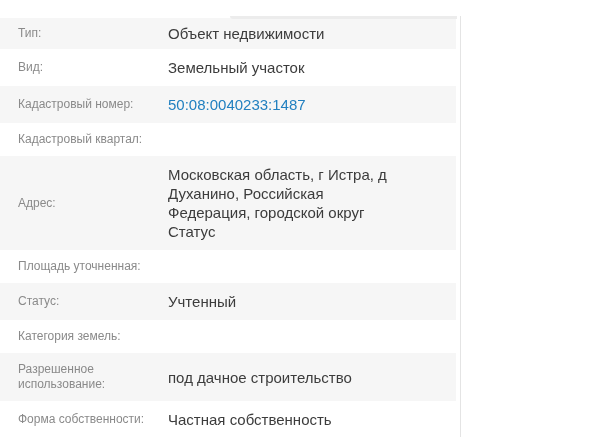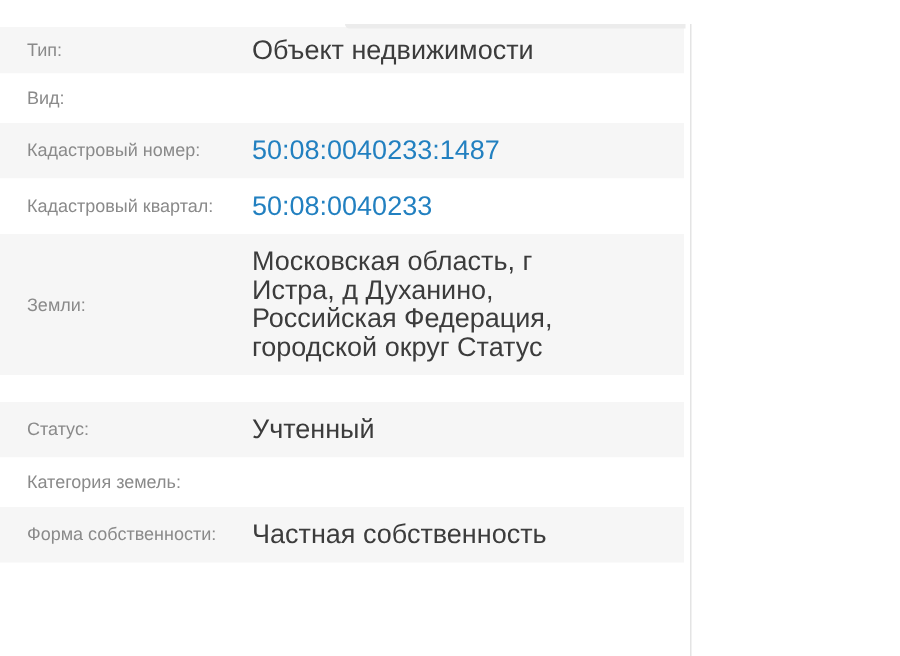--- a/index.html
+++ b/index.html
@@ -41,21 +41,21 @@
     margin-left: 18px;
     margin-right: 10px;
     flex: 0 0 auto;
     font-size: 12px;
     line-height: 15px;
     color: #8a8a8a;
   }
   .cell-value {
     flex: 1 1 auto;
     max-width: 240px;
-    font-size: 18px;
+    font-size: 15px;
     line-height: 19px;
     color: #3c3c3c;
   }
   .cell-value a {
     color: #2280c0;
     text-decoration: none;
     cursor: pointer;
   }
 </style>
 </head>
@@ -63,49 +63,54 @@
 
 <div class="panel">
   <div class="rows" id="rows">
   <div class="row">
     <div class="cell-label">Тип:</div>
     <div class="cell-value">Объект недвижимости</div>
   </div>
 
   <div class="row">
     <div class="cell-label">Вид:</div>
+    <div class="cell-value">Земельный участок</div>
   </div>
 
   <div class="row">
     <div class="cell-label">Кадастровый номер:</div>
     <div class="cell-value"><a href="#">50:08:0040233:1487</a></div>
   </div>
 
   <div class="row">
     <div class="cell-label">Кадастровый квартал:</div>
-    <div class="cell-value"><a href="#">50:08:0040233</a></div>
   </div>
 
   <div class="row">
-    <div class="cell-label">Земли:</div>
+    <div class="cell-label">Адрес:</div>
     <div class="cell-value">Московская область, г Истра, д Духанино, Российская Федерация, городской округ Статус</div>
   </div>
 
   <div class="row">
+    <div class="cell-label">Площадь уточненная:</div>
   </div>
 
   <div class="row">
     <div class="cell-label">Статус:</div>
     <div class="cell-value">Учтенный</div>
   </div>
 
   <div class="row">
     <div class="cell-label">Категория земель:</div>
   </div>
 
+  <div class="row">
+    <div class="cell-label">Разрешенное использование:</div>
+    <div class="cell-value">под дачное строительство</div>
+  </div>
 
   <div class="row">
     <div class="cell-label">Форма собственности:</div>
     <div class="cell-value">Частная собственность</div>
   </div>
 </div>
   <div class="top-notch"></div>
 </div>
 
 </body></html>

